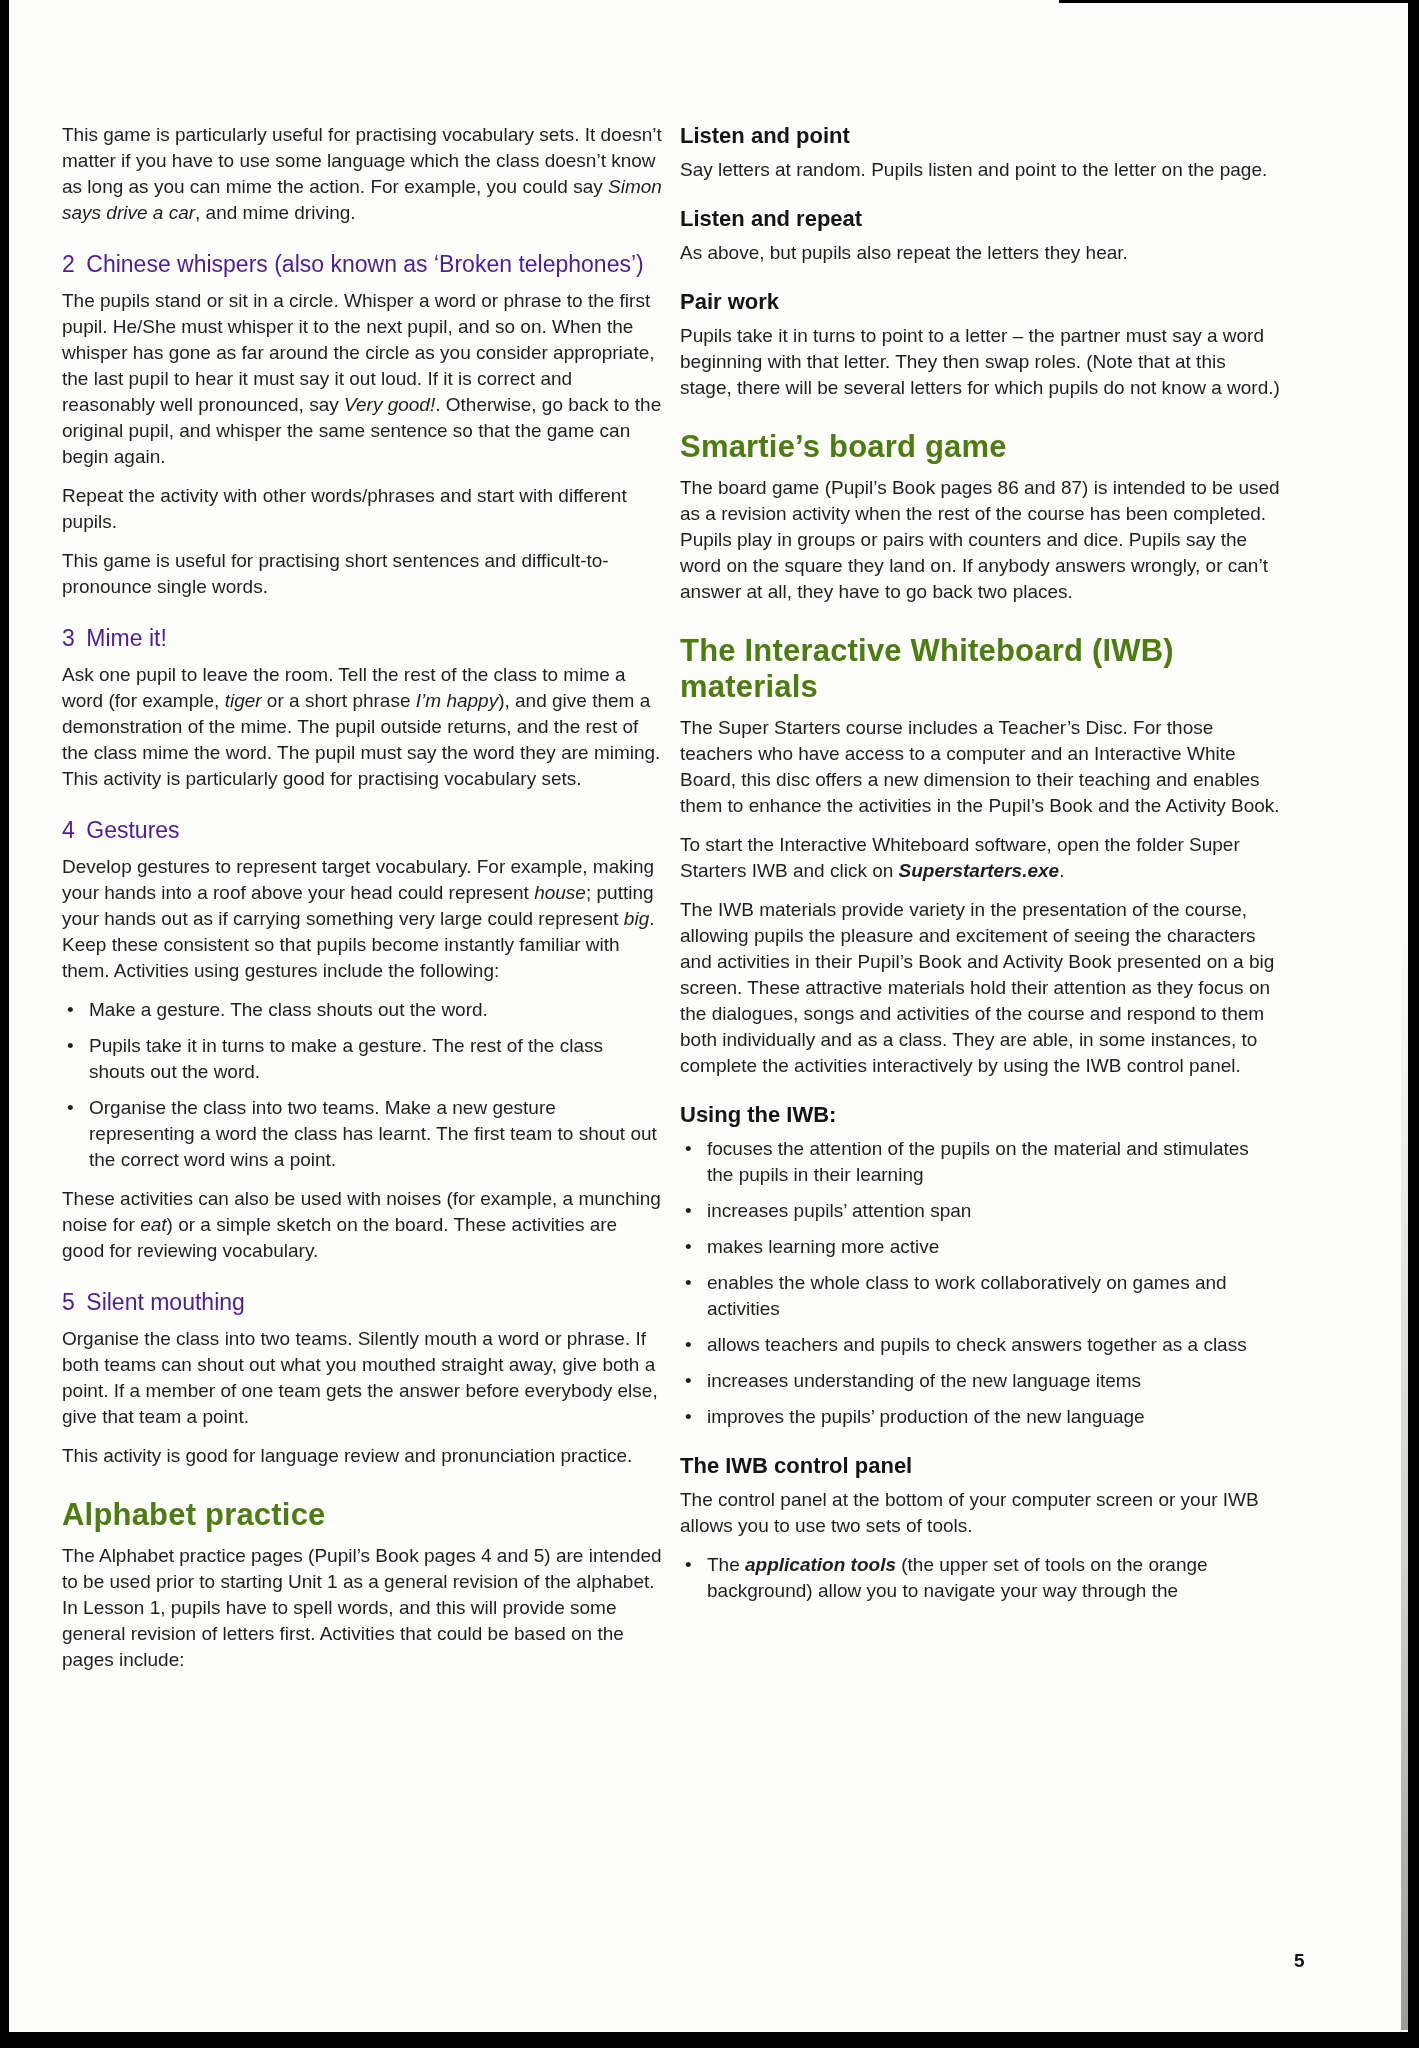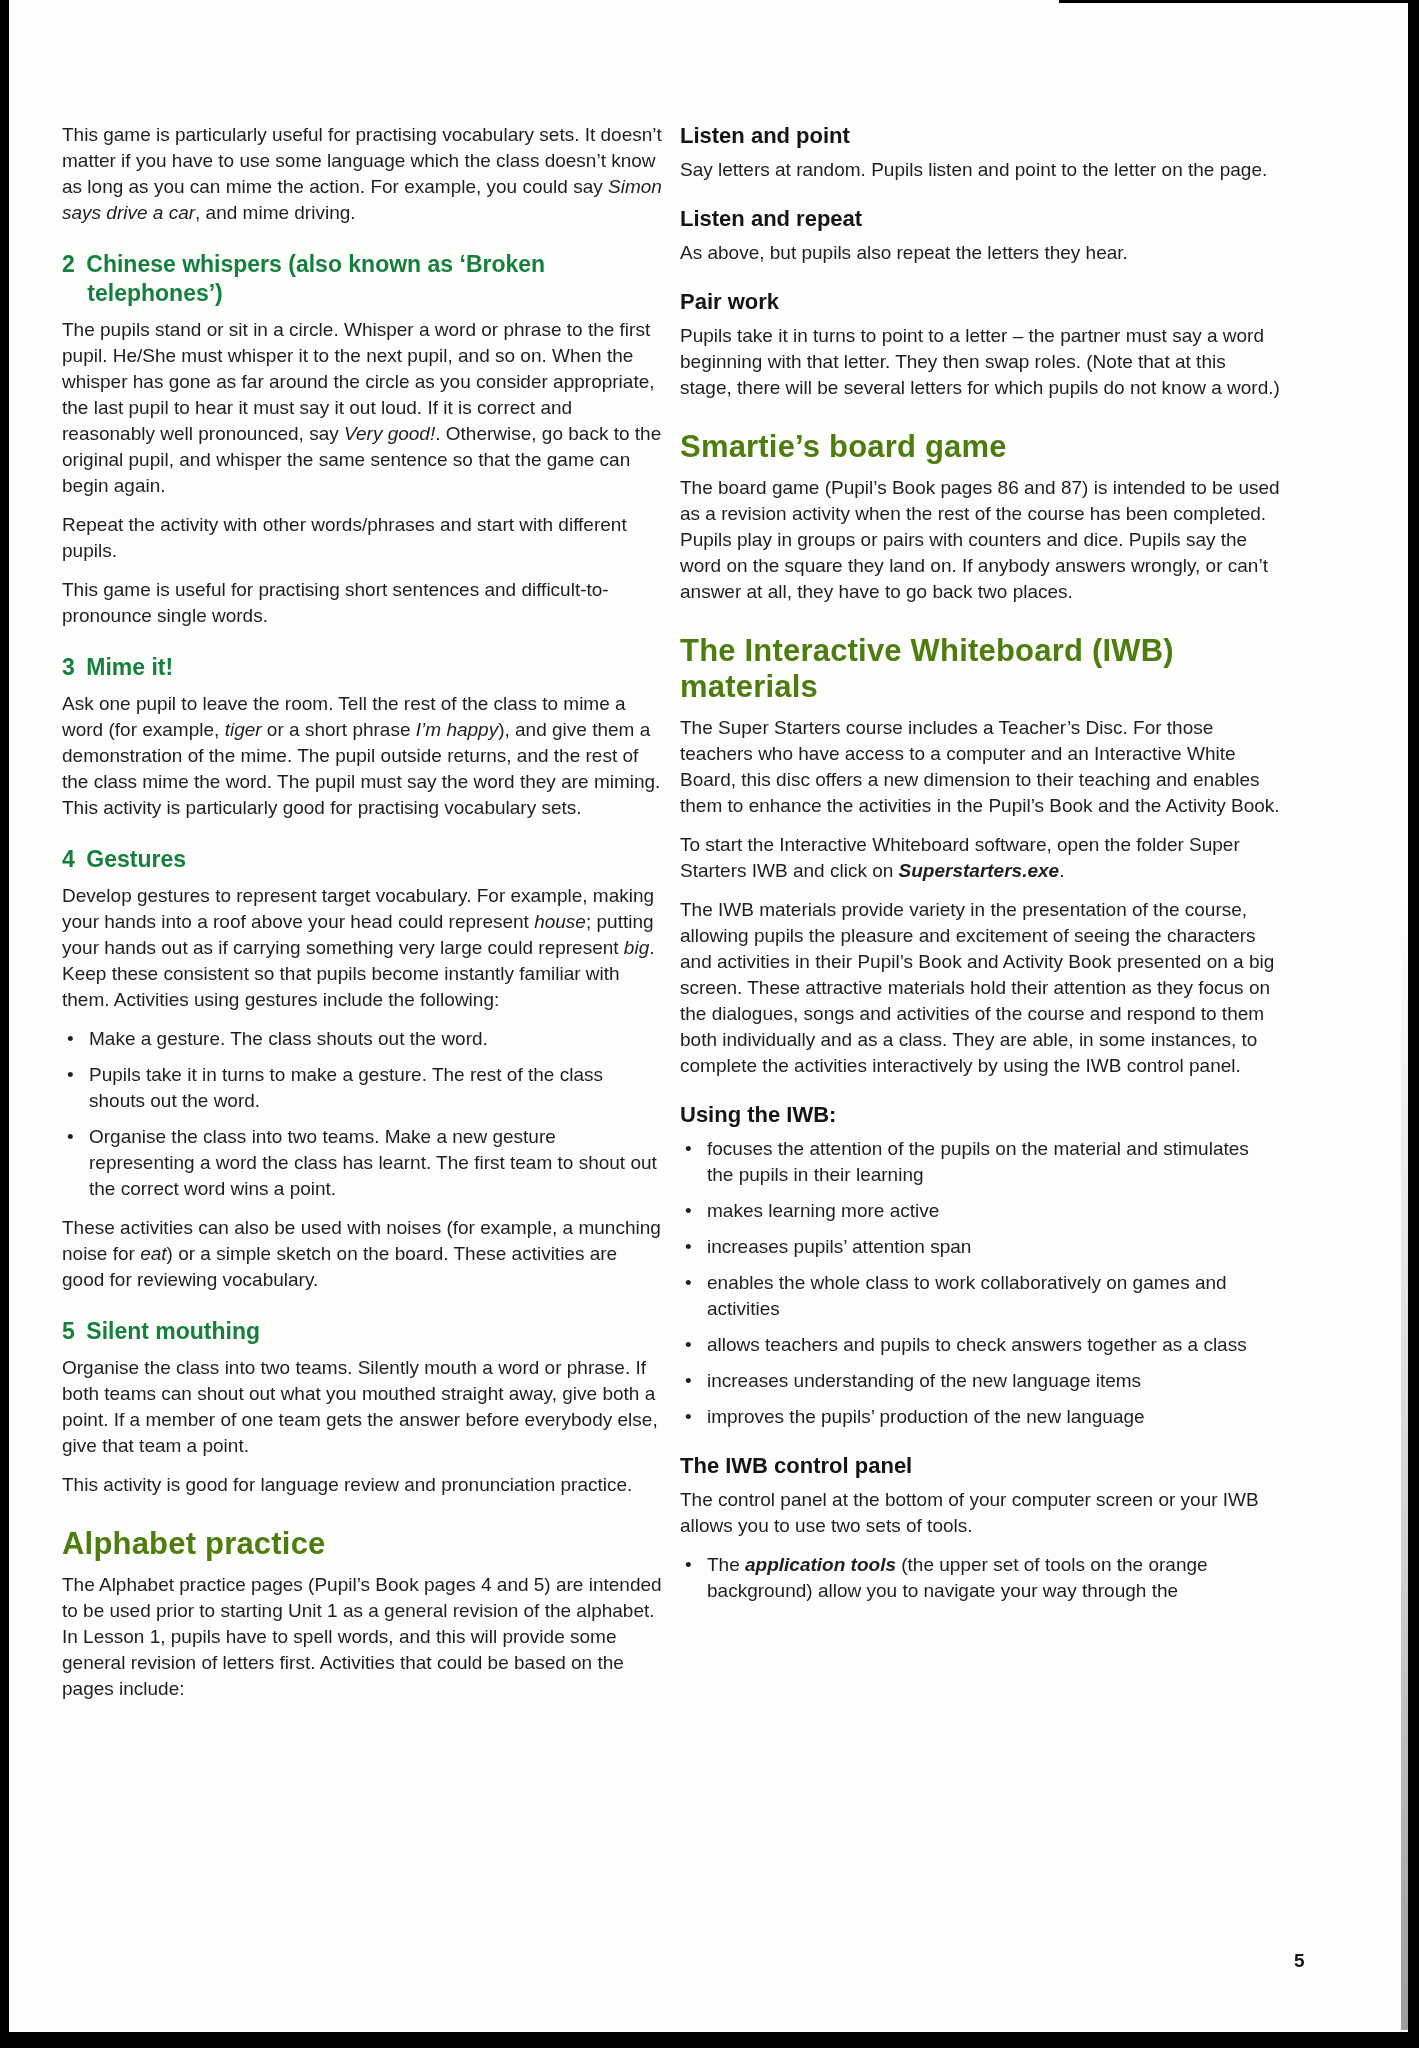--- a/index.html
+++ b/index.html
@@ -29,23 +29,23 @@
     font-size: 31px;
     line-height: 36px;
     font-weight: bold;
     margin: 28px 0 10px 0;
     color: #4d7c0f;
     letter-spacing: 0.2px;
   }
   h2 {
     font-size: 23px;
     line-height: 29px;
-    font-weight: bold;
+    font-weight: normal;
     margin: 24px 0 9px 0;
-    color: #15803d;
+    color: #4c1d95;
     padding-left: 1.1em;
     text-indent: -1.1em;
   }
   h3 {
     font-size: 22px;
     line-height: 27px;
     font-weight: bold;
     margin: 22px 0 8px 0;
     color: #151515;
   }
@@ -127,22 +127,22 @@
       <p><span>Pupils take it in turns to point to a letter – the partner must say a word beginning with that letter. They then swap roles. (Note that at this stage, there will be several letters for which pupils do not know a word.)</span></p>
       <h1><span>Smartie’s board game</span></h1>
       <p><span>The board game (Pupil’s Book pages 86 and 87) is intended to be used as a revision activity when the rest of the course has been completed. Pupils play in groups or pairs with counters and dice. Pupils say the word on the square they land on. If anybody answers wrongly, or can’t answer at all, they have to go back two places.</span></p>
       <h1><span>The Interactive Whiteboard (IWB) materials</span></h1>
       <p><span>The Super Starters course includes a Teacher’s Disc. For those teachers who have access to a computer and an Interactive White Board, this disc offers a new dimension to their teaching and enables them to enhance the activities in the Pupil’s Book and the Activity Book.</span></p>
       <p><span>To start the Interactive Whiteboard software, open the folder Super Starters IWB and click on </span><span class="it bd">Superstarters.exe</span><span>.</span></p>
       <p><span>The IWB materials provide variety in the presentation of the course, allowing pupils the pleasure and excitement of seeing the characters and activities in their Pupil’s Book and Activity Book presented on a big screen. These attractive materials hold their attention as they focus on the dialogues, songs and activities of the course and respond to them both individually and as a class. They are able, in some instances, to complete the activities interactively by using the IWB control panel.</span></p>
       <h3><span>Using the IWB:</span></h3>
       <ul class="bullet-list">
         <li><span>focuses the attention of the pupils on the material and stimulates the pupils in their learning</span></li>
+        <li><span>increases pupils’ attention span</span></li>
         <li><span>makes learning more active</span></li>
-        <li><span>increases pupils’ attention span</span></li>
         <li><span>enables the whole class to work collaboratively on games and activities</span></li>
         <li><span>allows teachers and pupils to check answers together as a class</span></li>
         <li><span>increases understanding of the new language items</span></li>
         <li><span>improves the pupils’ production of the new language</span></li>
       </ul>
       <h3><span>The IWB control panel</span></h3>
       <p><span>The control panel at the bottom of your computer screen or your IWB allows you to use two sets of tools.</span></p>
       <ul class="bullet-list">
         <li><span>The </span><span class="bd">application tools</span><span> (the upper set of tools on the orange background) allow you to navigate your way through the</span></li>
       </ul>

